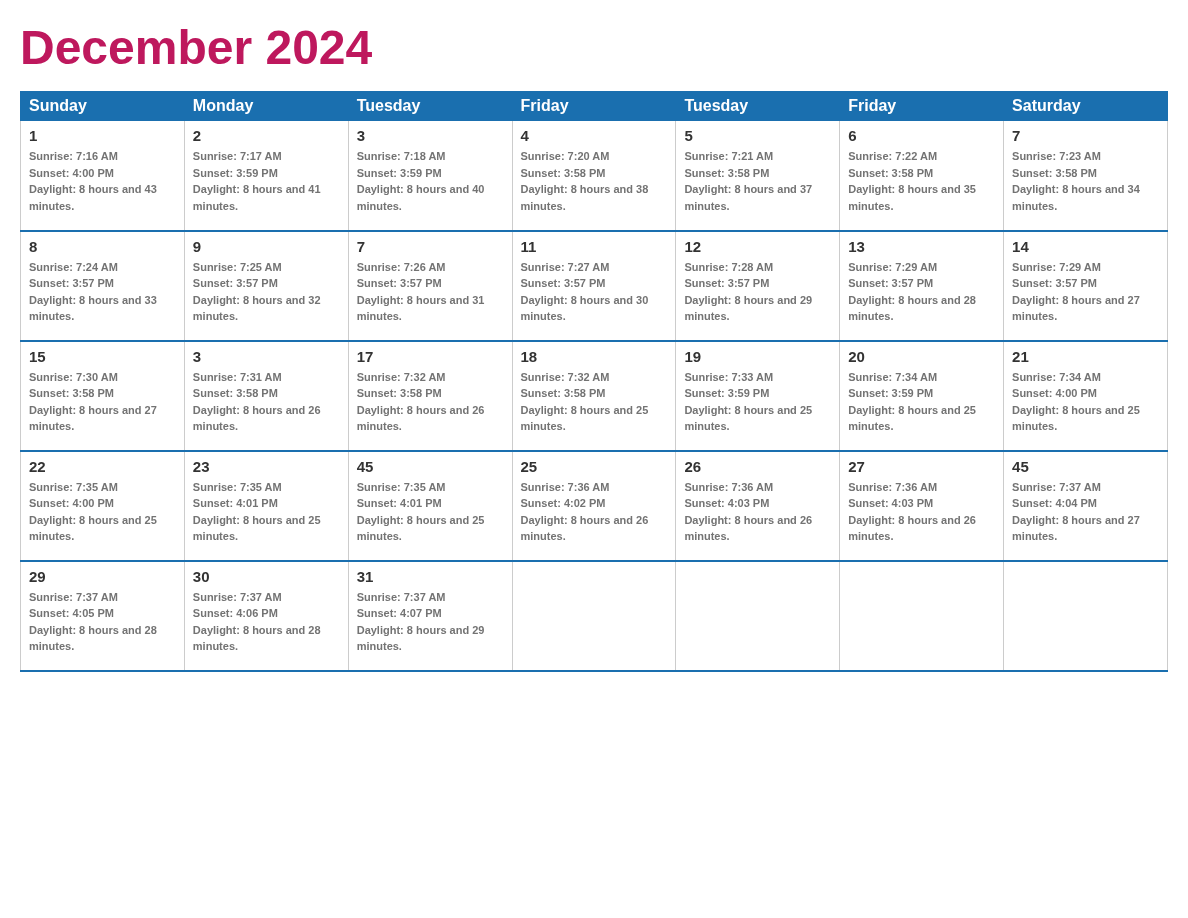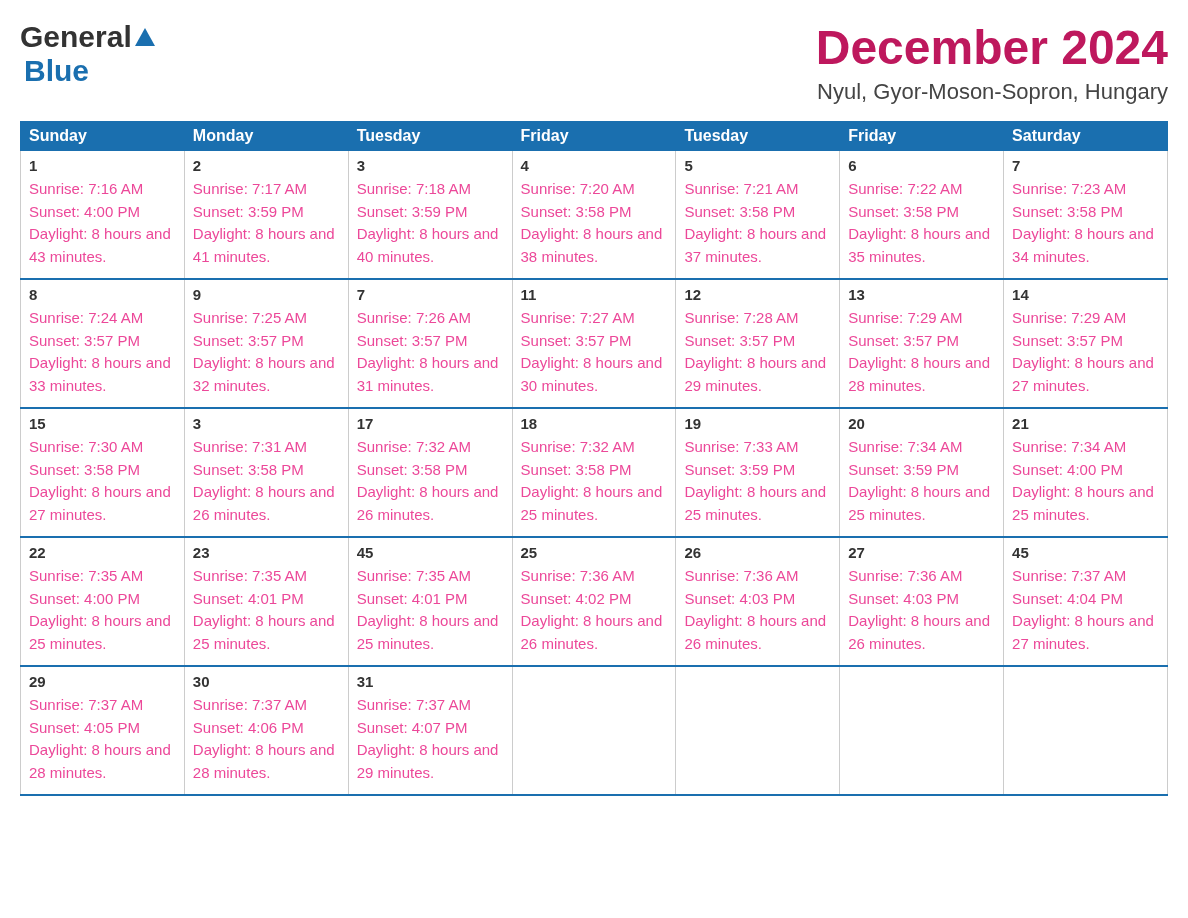--- a/index.html
+++ b/index.html
@@ -53,23 +53,24 @@
       height: 110px;
       border-bottom: 2px solid #1a6faf;
     }
     .day-number {
       font-size: 15px;
       font-weight: bold;
       margin-bottom: 4px;
       display: block;
     }
     .day-info {
-      font-size: 15px;
+      font-size: 11px;
       line-height: 1.5;
-      color: #ec4899;
+      color: #737373;
+      font-weight: bold;
     }
     .empty-cell {
       background: #fff;
       border-color: #ccc;
     }
     .logo-wrapper {
       display: flex;
       flex-direction: column;
     }
     .logo-line1 {
@@ -83,30 +84,22 @@
       font-size: 30px;
       font-weight: bold;
       color: #1a6faf;
       margin-left: 4px;
     }
   </style>
 </head>
 <body>
 
 <div class="header-area">
-  <div class="logo-wrapper">
-    <div class="logo-line1">
-      <span>General</span>
-      <span style="display:inline-block;width:0;height:0;border-left:10px solid transparent;border-right:10px solid transparent;border-bottom:18px solid #1a6faf;margin:0 3px;transform:rotate(0deg);"></span>
-    </div>
-    <div class="logo-line2">Blue</div>
-  </div>
   <div class="title-area">
     <div class="page-title">December 2024</div>
-    <div class="page-subtitle">Nyul, Gyor-Moson-Sopron, Hungary</div>
   </div>
 </div>
 
 <table class="calendar-table">
   <thead>
     <tr>
       <th>Sunday</th>
       <th>Monday</th>
       <th>Tuesday</th>
       <th>Friday</th>

